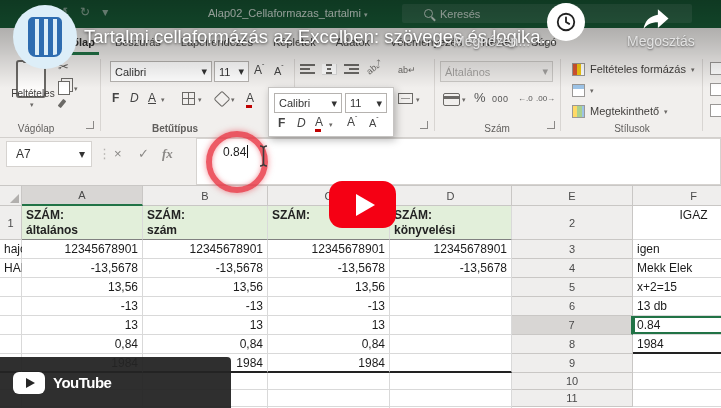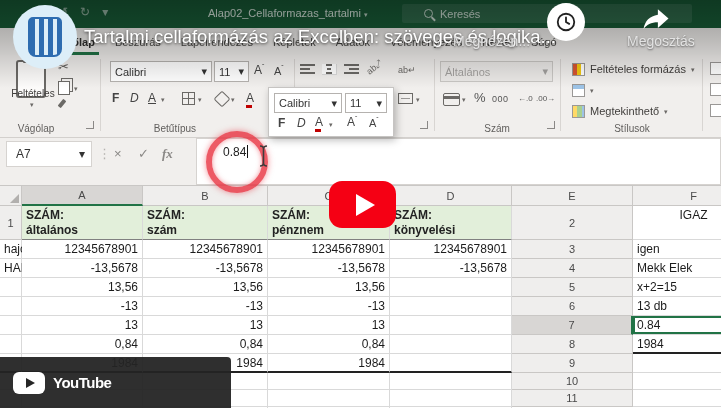--- a/index.html
+++ b/index.html
@@ -182,21 +182,21 @@
   <span class="ab fmt b" style="left:112px;top:36px;">F</span>
   <span class="ab fmt i" style="left:130px;top:36px;">D</span>
   <span class="ab fmt" style="left:148px;top:36px;text-decoration:underline;">A</span>
   <span class="ab caret" style="left:161px;top:41px;">▾</span>
   <div class="ab grid4" style="left:182px;top:37px;"></div>
   <span class="ab caret" style="left:198px;top:41px;">▾</span>
   <div class="ab bkt" style="left:216px;top:38px;"></div>
   <span class="ab caret" style="left:231px;top:41px;">▾</span>
   <span class="ab fmt" style="left:246px;top:36px;">
     <span style="position:relative;"><span>A</span><span class="redbar"></span></span></span>
-  <div class="ab glabel" style="left:140px;width:70px;">Betűtípus</div>
+  <div class="ab glabel" style="left:140px;width:70px;font-weight:bold;">Betűtípus</div>
   <div class="dlg" style="left:282px;top:66px;"></div>
   <div class="gdiv" style="left:294px;"></div>
 
   <div class="ab alico l" style="left:300px;top:9px;">
       <i></i>
       <i></i>
       <i></i>
     </div>
   <div class="ab alico c" style="left:322px;top:9px;">
       <i></i>
@@ -303,21 +303,20 @@
     <div class="c hrow">
       <div>SZÁM:</div>
       <div>általános</div>
     </div>
     <div class="c hrow">
       <div>SZÁM:</div>
       <div>szám</div>
     </div>
     <div class="c hrow">
       <div>SZÁM:</div>
-      <div>pénznem</div>
     </div>
     <div class="c hrow">
       <div>SZÁM:</div>
       <div>könyvelési</div>
     </div>
     <div class="hcell">2</div>
     <div class="c ctr">IGAZ</div>
     <div class="c">hajó</div>
     <div class="c num">12345678901</div>
     <div class="c num">12345678901</div>

